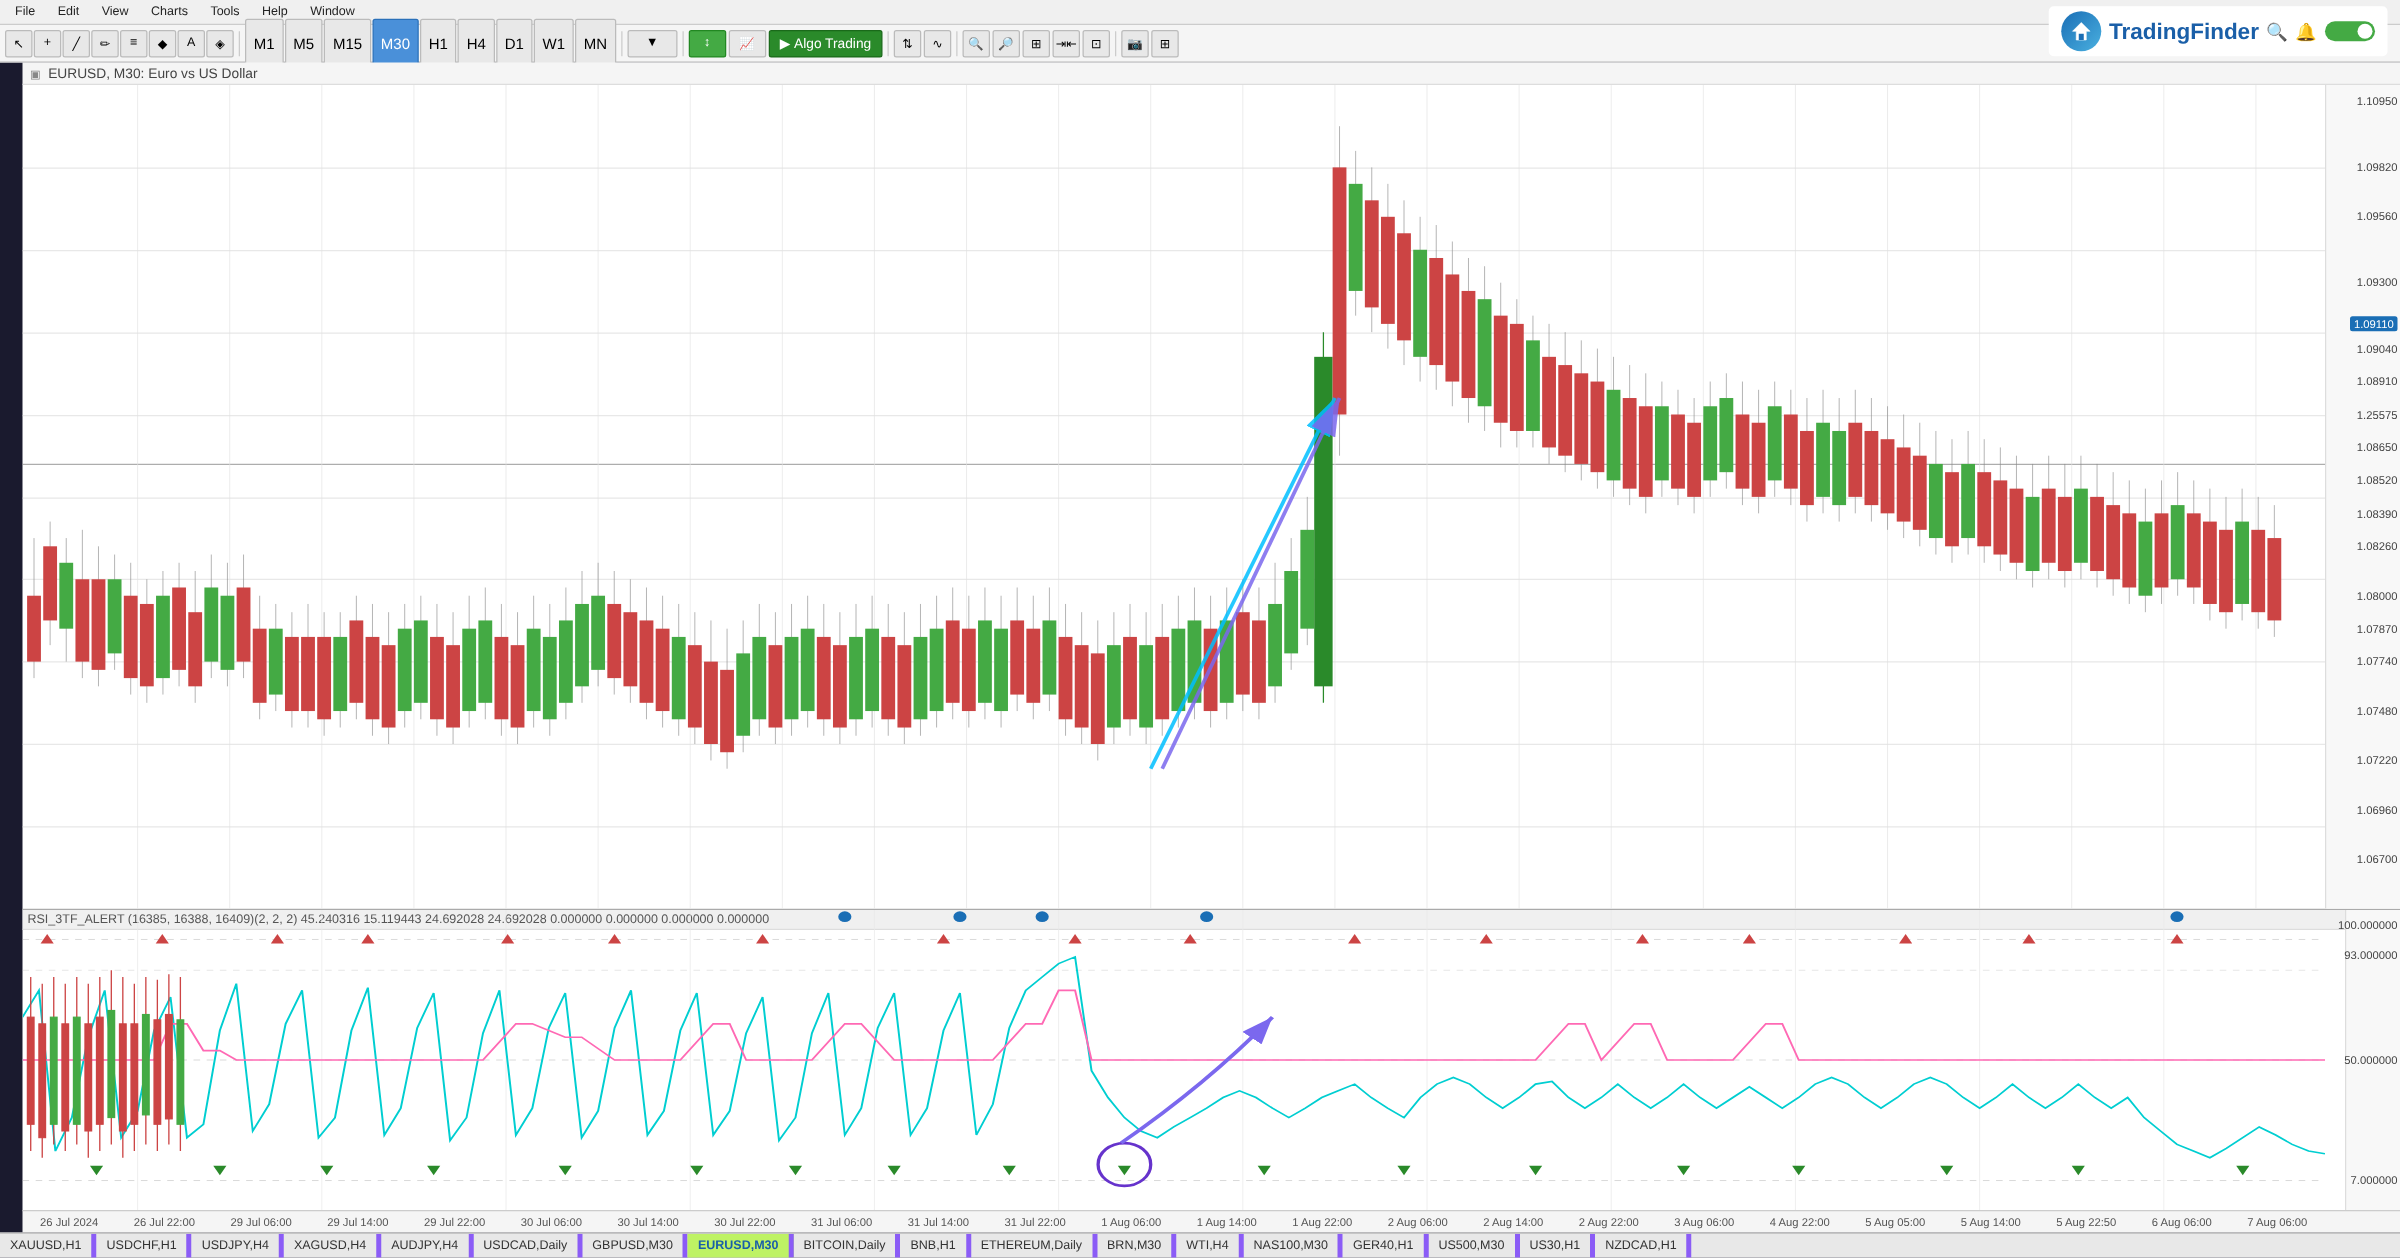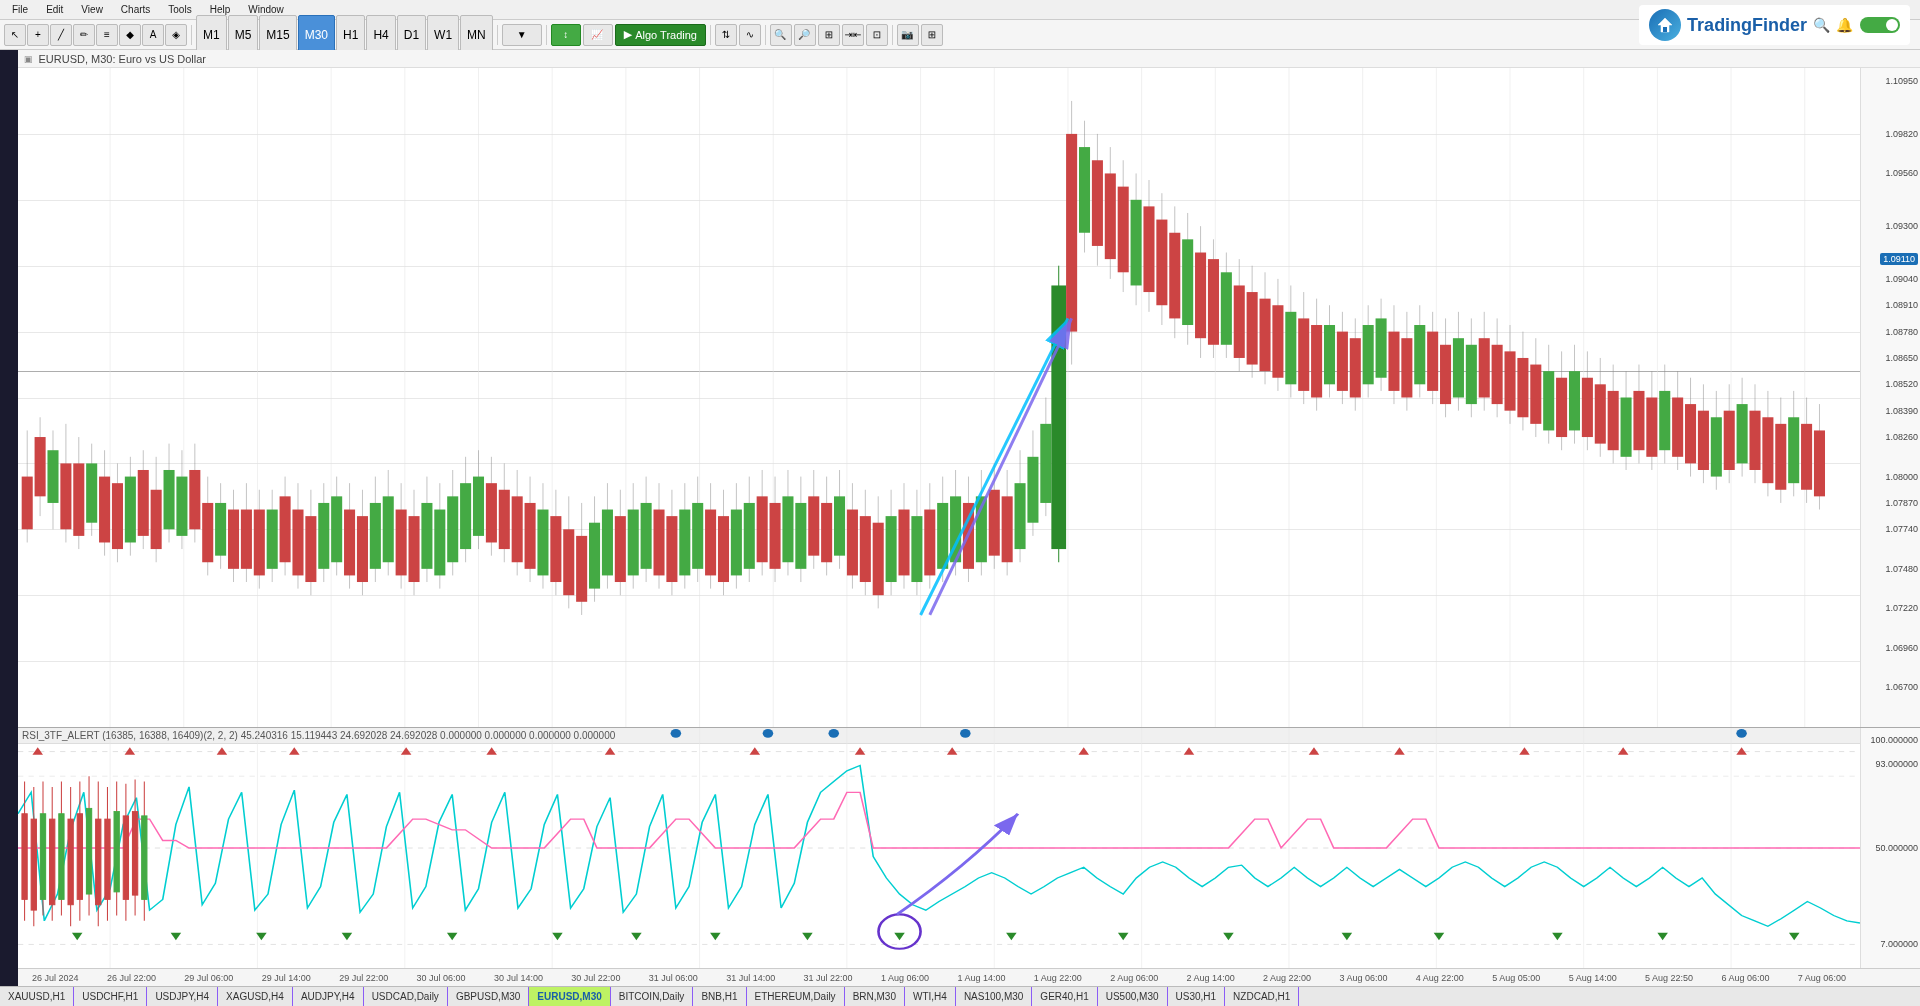--- a/index.html
+++ b/index.html
@@ -151,21 +151,21 @@
       align-items: center;
       overflow: hidden;
       position: absolute;
       bottom: 0;
       left: 0;
       right: 0;
     }
     .chart-tab {
       padding: 2px 8px;
       font-size: 10px;
-      border-right: 1px solid #8b5cf6;
+      border-right: 4px solid #8b5cf6;
       cursor: pointer;
       white-space: nowrap;
       height: 20px;
       display: flex;
       align-items: center;
       color: #333;
     }
     .chart-tab.active { background: #bef264; font-weight: bold; color: #1a5fa8; }
 
     
@@ -227,21 +227,21 @@
       top: 0; left: 0;
       width: calc(100% - 60px);
       height: 100%;
     }
 
     
     #rsi-axis {
       position: absolute;
       right: 0;
       top: 0;
-      width: 60px;
+      width: 44px;
       height: 100%;
       background: #f8f8f8;
       border-left: 1px solid #ddd;
       font-size: 9px;
       color: #444;
     }
     .rsi-label {
       position: absolute;
       right: 2px;
       font-size: 9px;
@@ -856,21 +856,21 @@
     </div>
 
     <div id="price-axis">
       <div class="price-label" style="top:2%">1.10950</div>
       <div class="price-label" style="top:10%">1.09820</div>
       <div class="price-label" style="top:16%">1.09560</div>
       <div class="price-label" style="top:24%">1.09300</div>
       <div class="price-label current" style="top:29%">1.09110</div>
       <div class="price-label" style="top:32%">1.09040</div>
       <div class="price-label" style="top:36%">1.08910</div>
-      <div class="price-label" style="top:40%">1.08780</div>
+      <div class="price-label" style="top:40%">1.25575</div>
       <div class="price-label" style="top:44%">1.08650</div>
       <div class="price-label" style="top:48%">1.08520</div>
       <div class="price-label" style="top:52%">1.08390</div>
       <div class="price-label" style="top:56%">1.08260</div>
       <div class="price-label" style="top:62%">1.08000</div>
       <div class="price-label" style="top:66%">1.07870</div>
       <div class="price-label" style="top:70%">1.07740</div>
       <div class="price-label" style="top:76%">1.07480</div>
       <div class="price-label" style="top:82%">1.07220</div>
       <div class="price-label" style="top:88%">1.06960</div>

